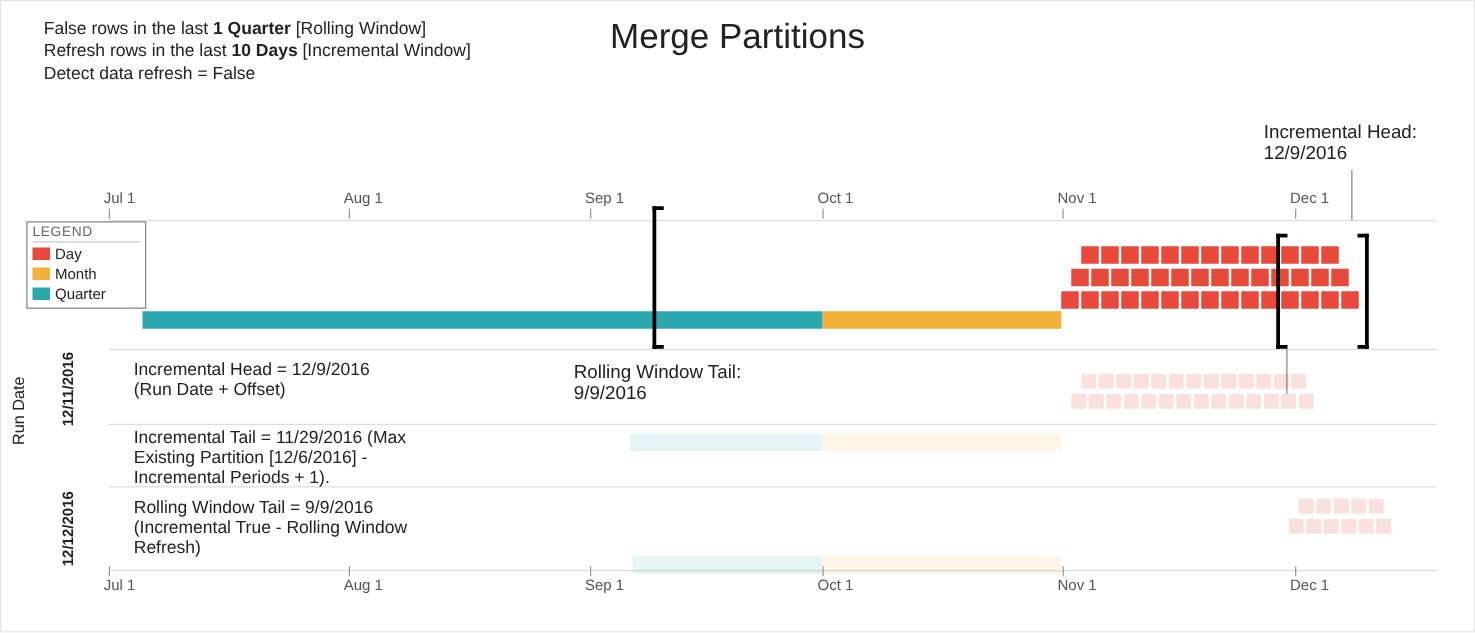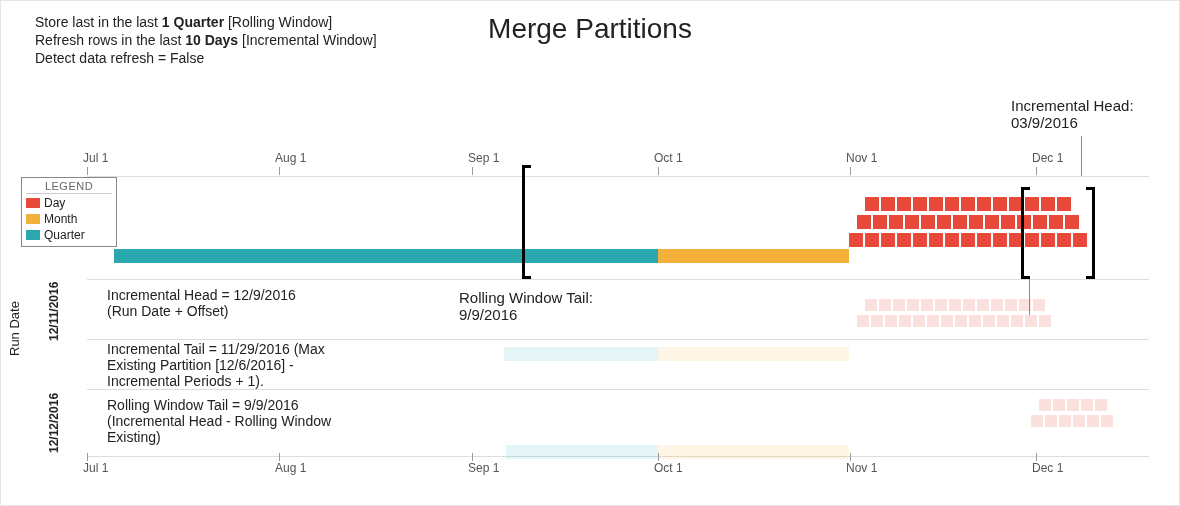--- a/index.html
+++ b/index.html
@@ -60,21 +60,20 @@
   .legend {
     position: absolute;
     left: 20px;
     top: 176px;
     width: 86px;
     background: #fff;
     border: 1px solid #888;
     font-size: 12px;
     padding: 2px 4px 4px 4px;
     z-index: 4;
-    text-align: center;
   }
   .legend .hdr {
     font-size: 11px;
     color: #666;
     letter-spacing: 0.5px;
     margin-bottom: 2px;
     border-bottom: 1px solid #ccc;
     padding-bottom: 1px;
   }
   .legend-row { display: flex; align-items: center; gap: 4px; margin-top: 2px;}
@@ -140,31 +139,31 @@
 </style>
 </head>
 <body>
 
 <div class="canvas">
 
   <div class="title">Merge Partitions</div>
 
   <div class="config">
     <div>
-      <span>Store last in the last </span><b>1 Quarter</b><span> [Rolling Window]</span>
+      <span>False rows in the last </span><b>1 Quarter</b><span> [Rolling Window]</span>
     </div>
     <div>
       <span>Refresh rows in the last </span><b>10 Days</b><span> [Incremental Window]</span>
     </div>
     <div>Detect data refresh = False</div>
   </div>
 
   <div class="annot" style="left:1010px; top:96px;">
     <div>Incremental Head:</div>
-    <div>03/9/2016</div>
+    <div>12/9/2016</div>
   </div>
 
   <div class="xaxis-top">
     <span class="tick" style="left:0px">Jul 1</span>
     <span class="tick" style="left:192px">Aug 1</span>
     <span class="tick" style="left:385px">Sep 1</span>
     <span class="tick" style="left:571px">Oct 1</span>
     <span class="tick" style="left:763px">Nov 1</span>
     <span class="tick" style="left:949px">Dec 1</span>
   </div>
@@ -315,22 +314,22 @@
     <div>Incremental Head = 12/9/2016</div>
     <div>(Run Date + Offset)</div>
   </div>
   <div class="annot sm" style="left:106px; top:340px">
     <div>Incremental Tail = 11/29/2016 (Max</div>
     <div>Existing Partition [12/6/2016] -</div>
     <div>Incremental Periods + 1).</div>
   </div>
   <div class="annot sm" style="left:106px; top:396px">
     <div>Rolling Window Tail = 9/9/2016</div>
-    <div>(Incremental Head - Rolling Window</div>
-    <div>Existing)</div>
+    <div>(Incremental True - Rolling Window</div>
+    <div>Refresh)</div>
   </div>
 
   <div class="xaxis-bot">
     <span class="tick" style="left:0px">Jul 1</span>
     <span class="tick" style="left:192px">Aug 1</span>
     <span class="tick" style="left:385px">Sep 1</span>
     <span class="tick" style="left:571px">Oct 1</span>
     <span class="tick" style="left:763px">Nov 1</span>
     <span class="tick" style="left:949px">Dec 1</span>
   </div>

